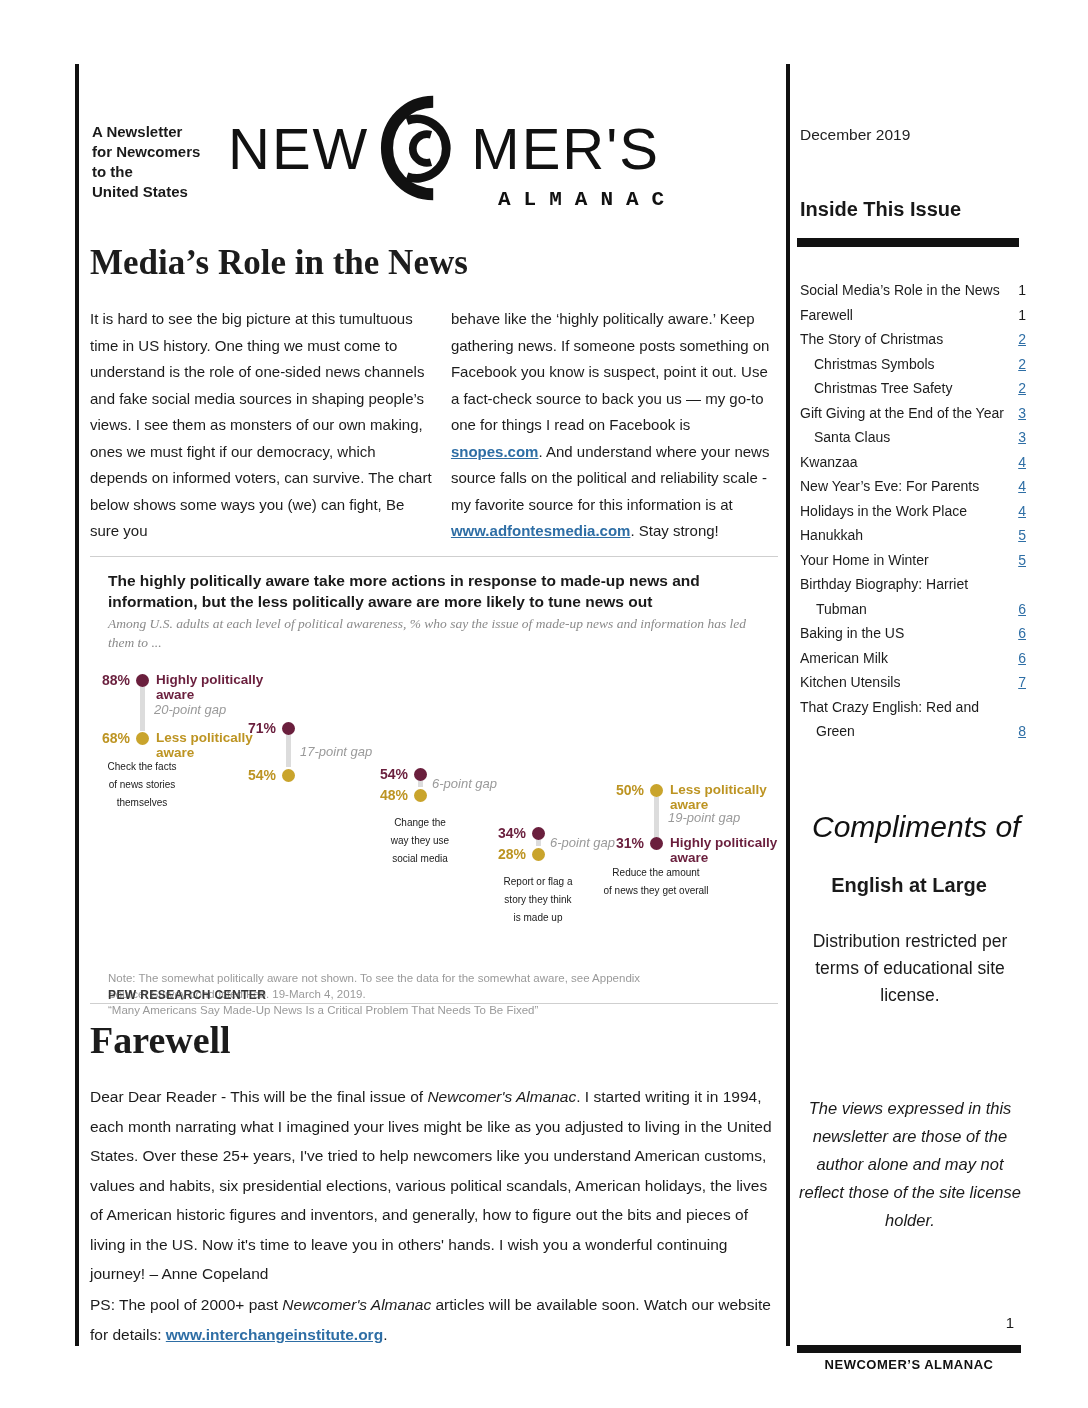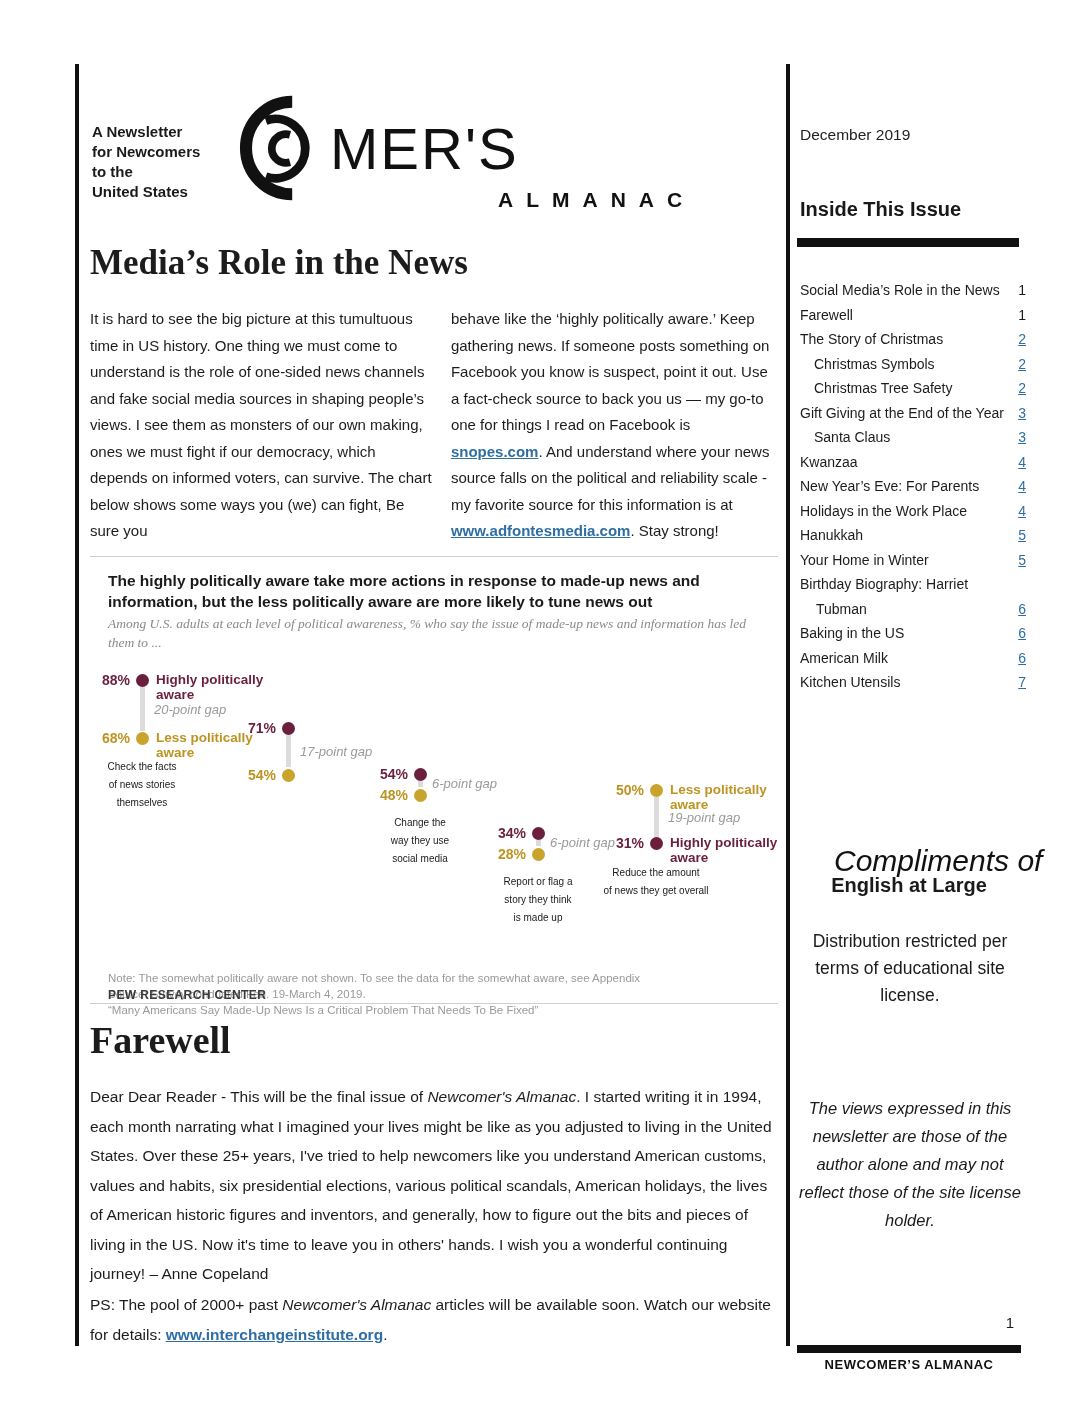--- a/index.html
+++ b/index.html
@@ -11,21 +11,21 @@
   .abs{position:absolute;}
   .preline{white-space:pre-line;}
   .vrule{position:absolute;width:4px;background:#111;}
   .hrule{position:absolute;height:1px;background:#cfcfcf;}
   .blackbar{position:absolute;background:#111;}
 
   
   .tagline{font-size:15px;font-weight:700;line-height:20px;}
   .logo-row{display:flex;align-items:center;}
   .logo-text{font-size:58px;font-weight:500;letter-spacing:2px;color:#111;}
-  .logo-almanac{font-size:21px;font-weight:700;letter-spacing:13px;color:#111;}
+  .logo-almanac{font-size:21px;font-weight:700;letter-spacing:13px;color:#111;font-family:Liberation Mono, monospace;}
 
   
   .h1{font-family:"Liberation Serif", serif;font-weight:700;color:#1c1c1c;}
   .bodytext{font-size:15px;line-height:26.5px;color:#1c1c1c;text-align:left;}
   .cols{display:flex;}
   .blink{color:#2e6ea5;font-weight:700;text-decoration:underline;cursor:pointer;}
 
   
   .chart-title{font-size:15.5px;font-weight:700;line-height:21px;color:#1a1a1a;}
   .chart-sub{font-family:"Liberation Serif", serif;font-style:italic;font-size:13.5px;line-height:19px;color:#8a8a8a;}
@@ -65,20 +65,21 @@
 
 <div class="vrule" style="left:75px;top:64px;height:1282px;"></div>
 <div class="vrule" style="left:786px;top:64px;height:1282px;"></div>
 
 <div class="abs tagline preline" style="left:92px;top:122px;width:130px;">A Newsletter
 for Newcomers
 to the
 United States</div>
 
 <div class="abs logo-row" style="left:228px;top:88px;">
+  <span class="logo-text">NEW</span>
   <span style="display:inline-block;width:110px;height:120px;margin:0 -4px;">
     <svg viewBox="0 0 100 100" width="110" height="120" xmlns="http://www.w3.org/2000/svg">
       <path d="M 62 8 A 42 42 0 1 0 62 92" fill="none" stroke="#111" stroke-width="11"></path>
       <path d="M 38 25 A 27 27 0 1 1 38 76" fill="none" stroke="#111" stroke-width="8"></path>
       <path d="M 60 38 A 13 13 0 1 0 60 63" fill="none" stroke="#111" stroke-width="7"></path>
     </svg>
   </span>
   <span class="logo-text">MER'S</span>
 </div>
 <div class="abs logo-almanac" style="left:498px;top:188px;">ALMANAC</div>
@@ -257,22 +258,26 @@
   <div class="toc-row">
     <span class="toc-label">American Milk</span>
     <span class="toc-page lnk">6</span>
   </div>
 
   <div class="toc-row">
     <span class="toc-label">Kitchen Utensils</span>
     <span class="toc-page lnk">7</span>
   </div>
 
-</div>
-
-<div class="abs sb-compliments" style="left:834px;top:810px;margin-top:34px;">Compliments of</div>
+  <div class="toc-row">
+    <span class="toc-label">That Crazy English: Red and Green</span>
+    <span class="toc-page lnk">8</span>
+  </div>
+</div>
+
+<div class="abs sb-compliments" style="left:812px;top:810px;">Compliments of</div>
 <div class="abs sb-sponsor" style="left:798px;top:874px;width:222px;">English at Large</div>
 <div class="abs sb-dist" style="left:796px;top:928px;width:228px;">Distribution restricted per terms of educational site license.</div>
 <div class="abs sb-disc" style="left:796px;top:1094px;width:228px;">The views expressed in this newsletter are those of the author alone and may not reflect those of the site license holder.</div>
 
 <div class="abs sb-pageno" style="left:940px;top:1314px;width:74px;">1</div>
 <div class="blackbar" style="left:797px;top:1345px;width:224px;height:8px;"></div>
 <div class="abs sb-footer" style="left:797px;top:1357px;width:224px;">NEWCOMER’S ALMANAC</div>
 
 </body></html>

